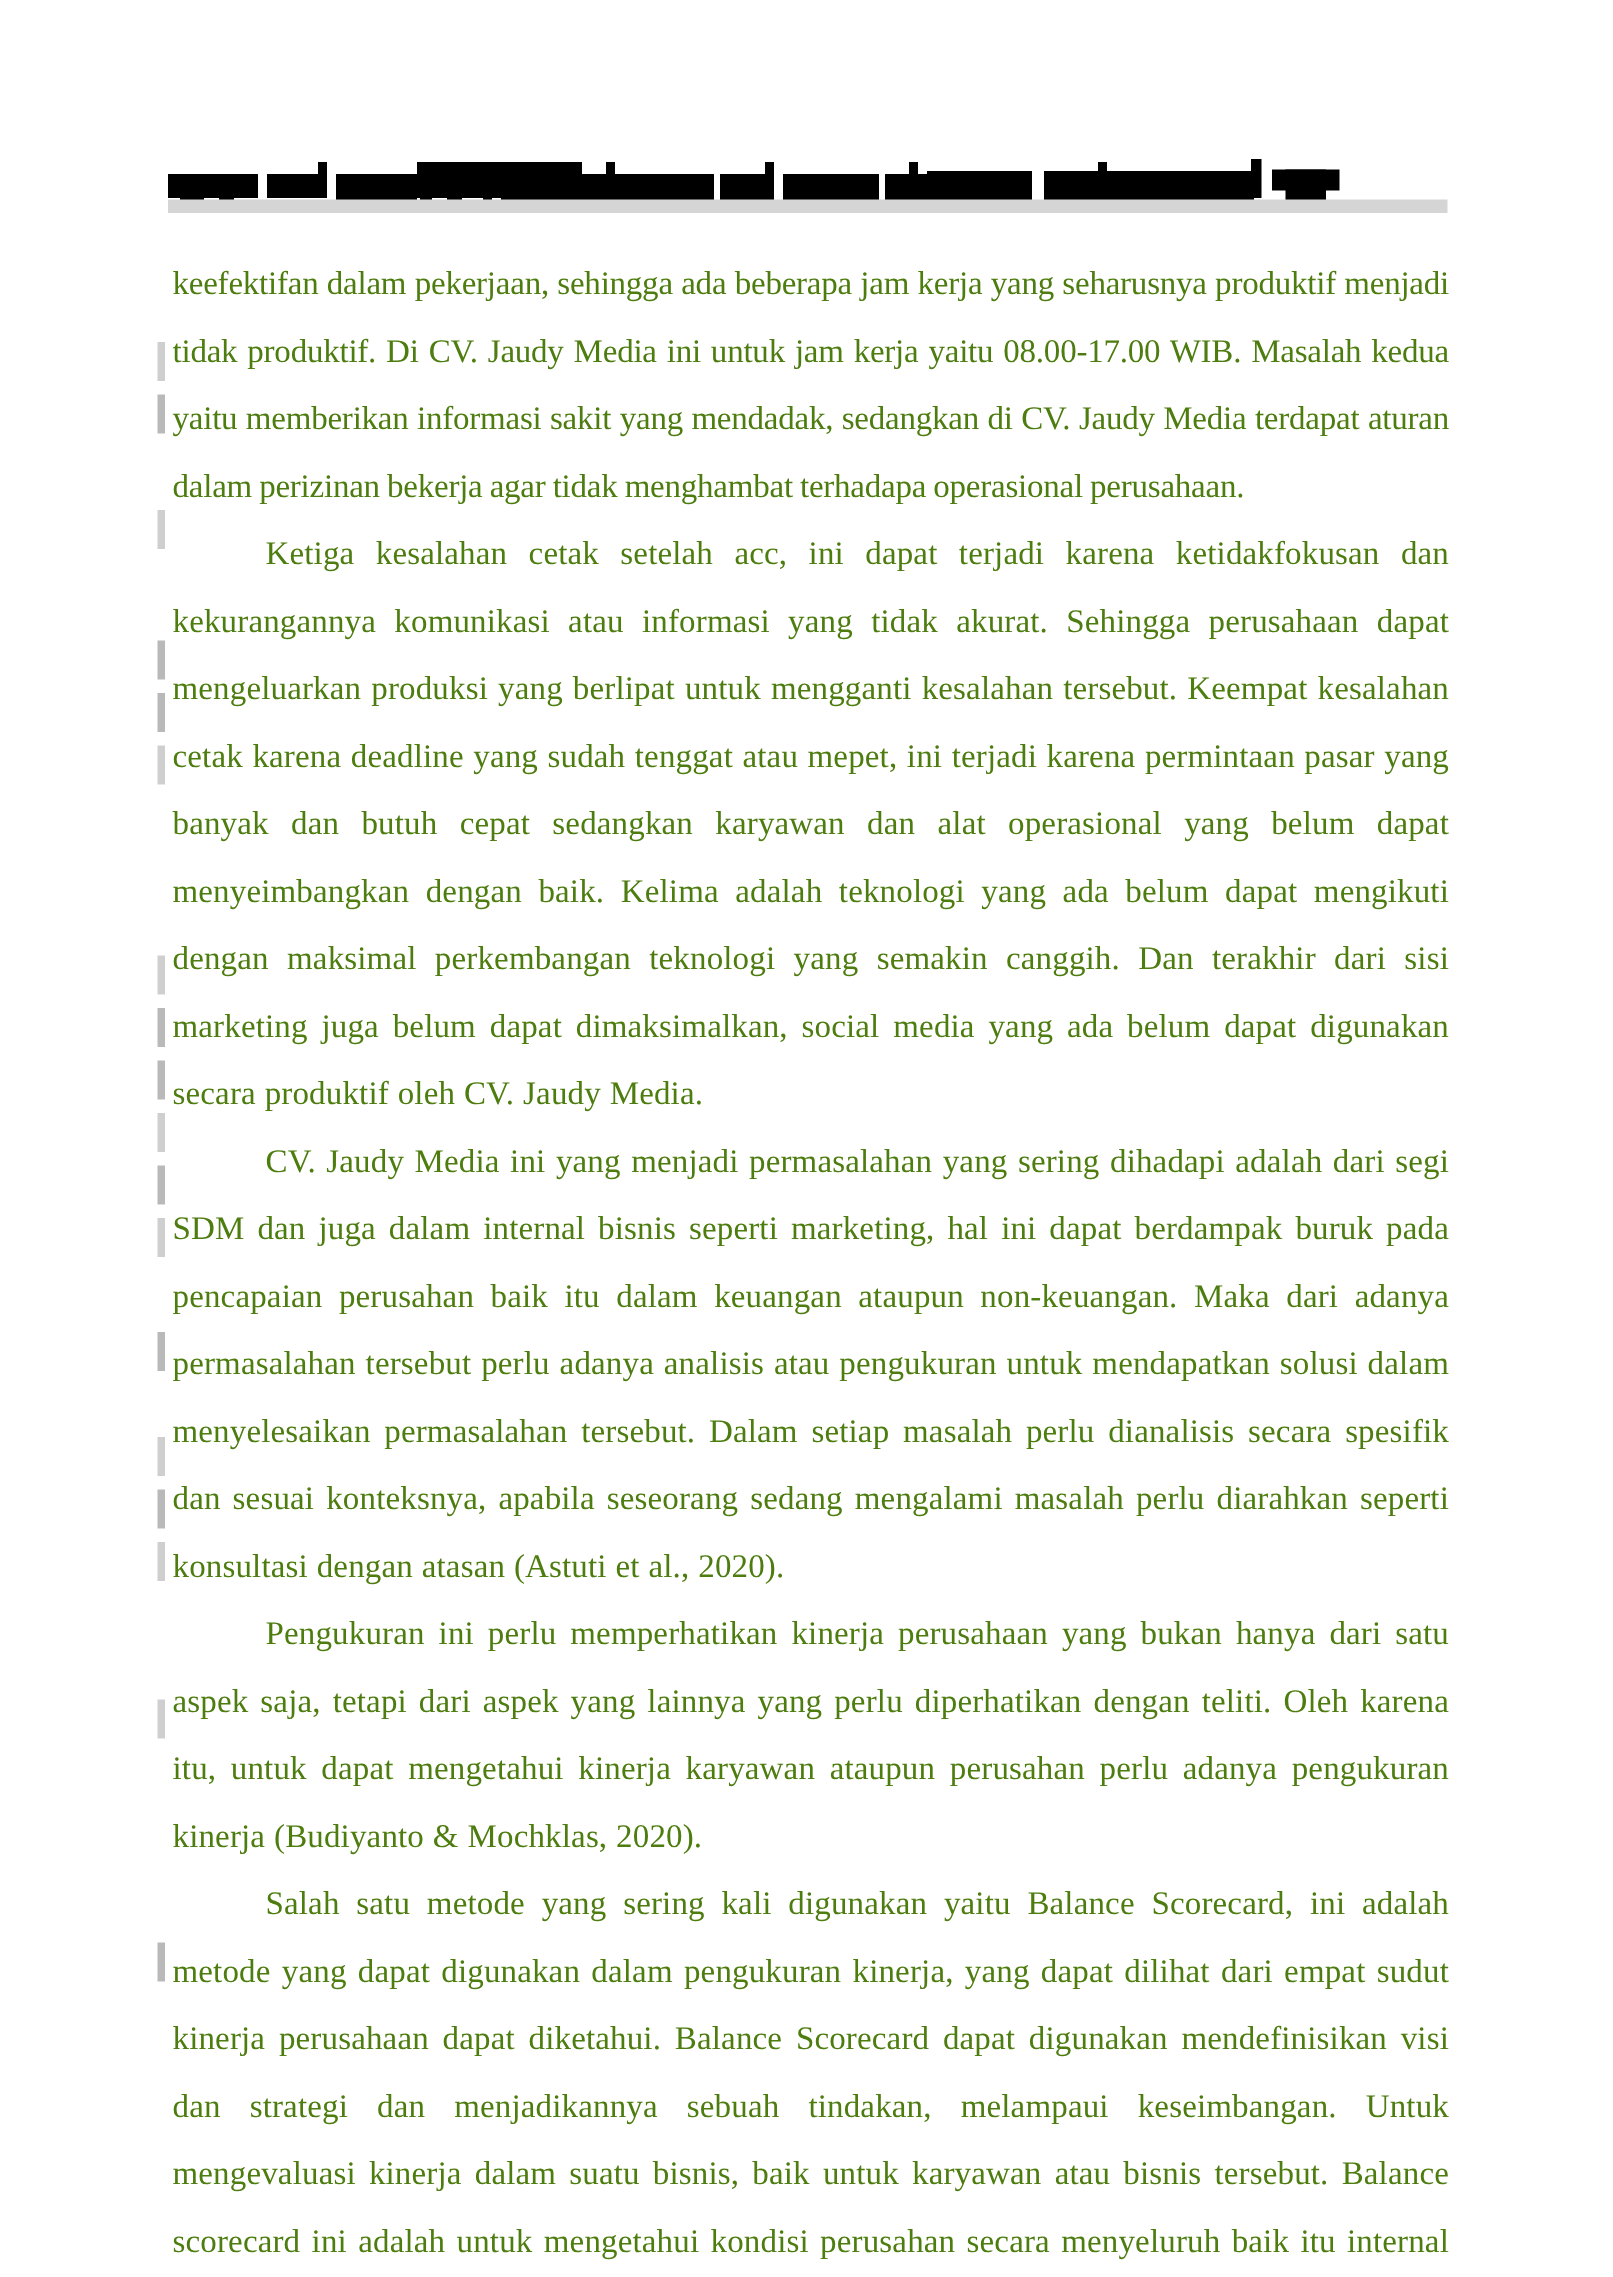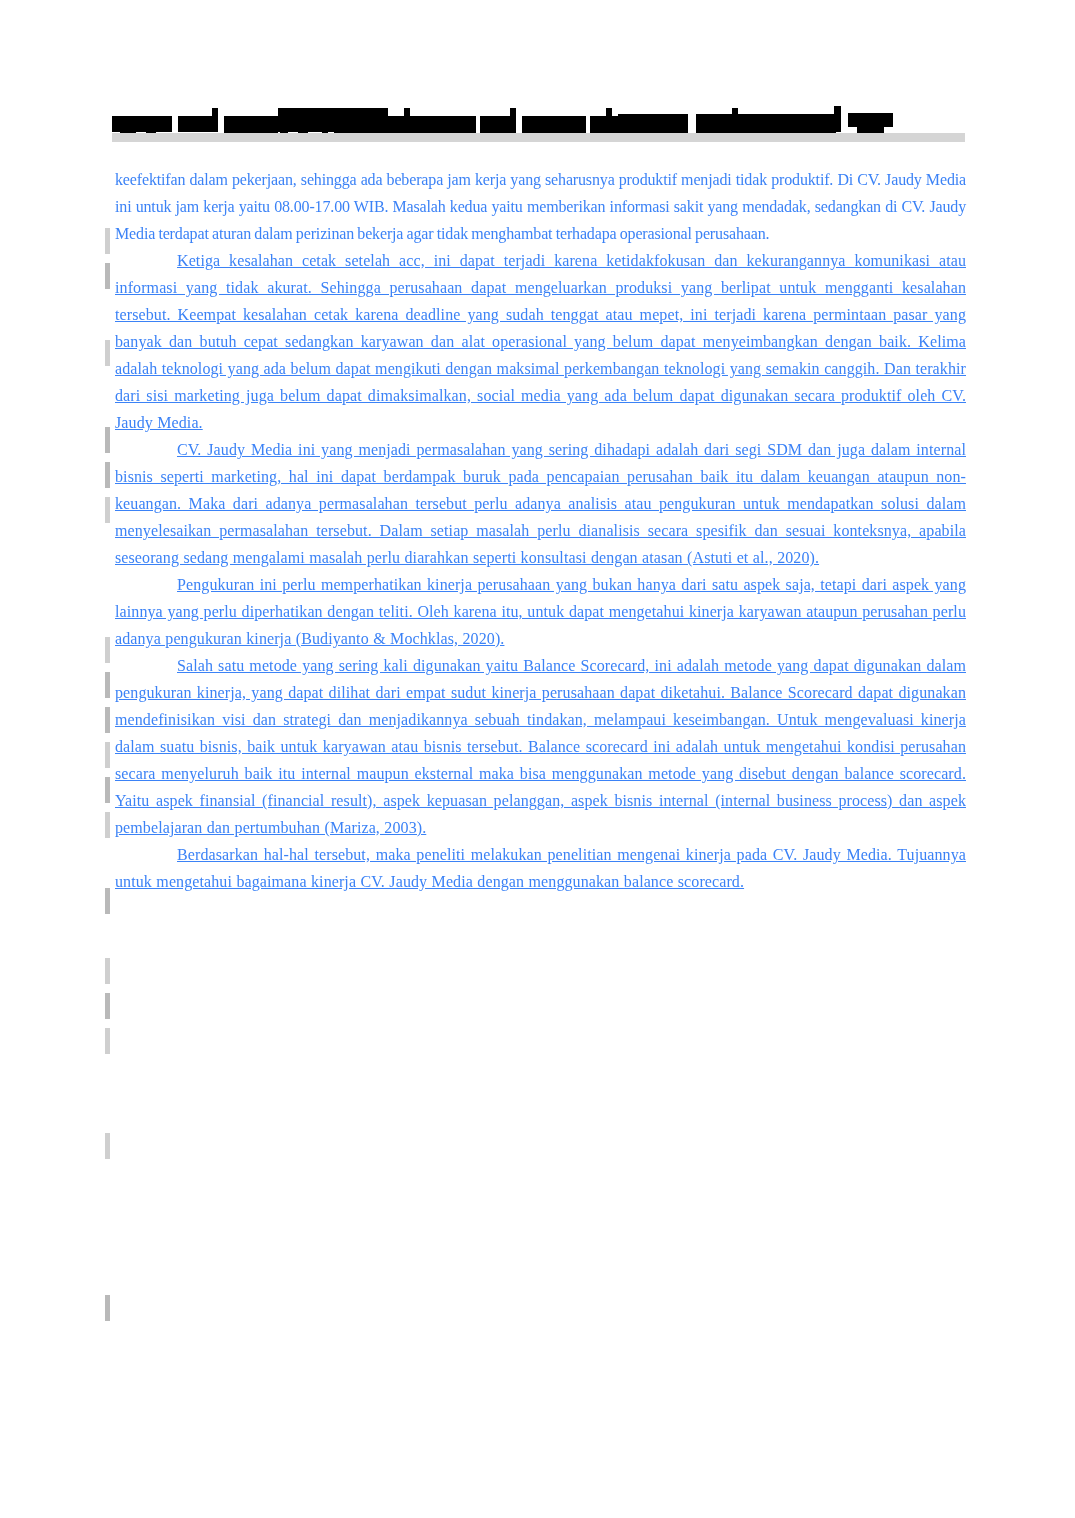--- a/index.html
+++ b/index.html
@@ -45,30 +45,29 @@
     position: absolute;
     left: 115px;
     top: 166px;
     width: 851px;
   }
 
   .para {
     margin: 0;
     text-align: justify;
     text-justify: inter-word;
-    font-size: 16px;
-    line-height: 27px;
-    color: #3b82f6;
+    font-size: 22px;
+    line-height: 45px;
+    color: #4d7c0f;
     letter-spacing: 0.1px;
     word-spacing: 0.3px;
   }
 
   .para.indent {
     text-indent: 62px;
-    text-decoration: underline;
   }
 
   
   .para.tight {
     word-spacing: -0.6px;
     letter-spacing: -0.15px;
   }
 
   
   .margin-marks {

